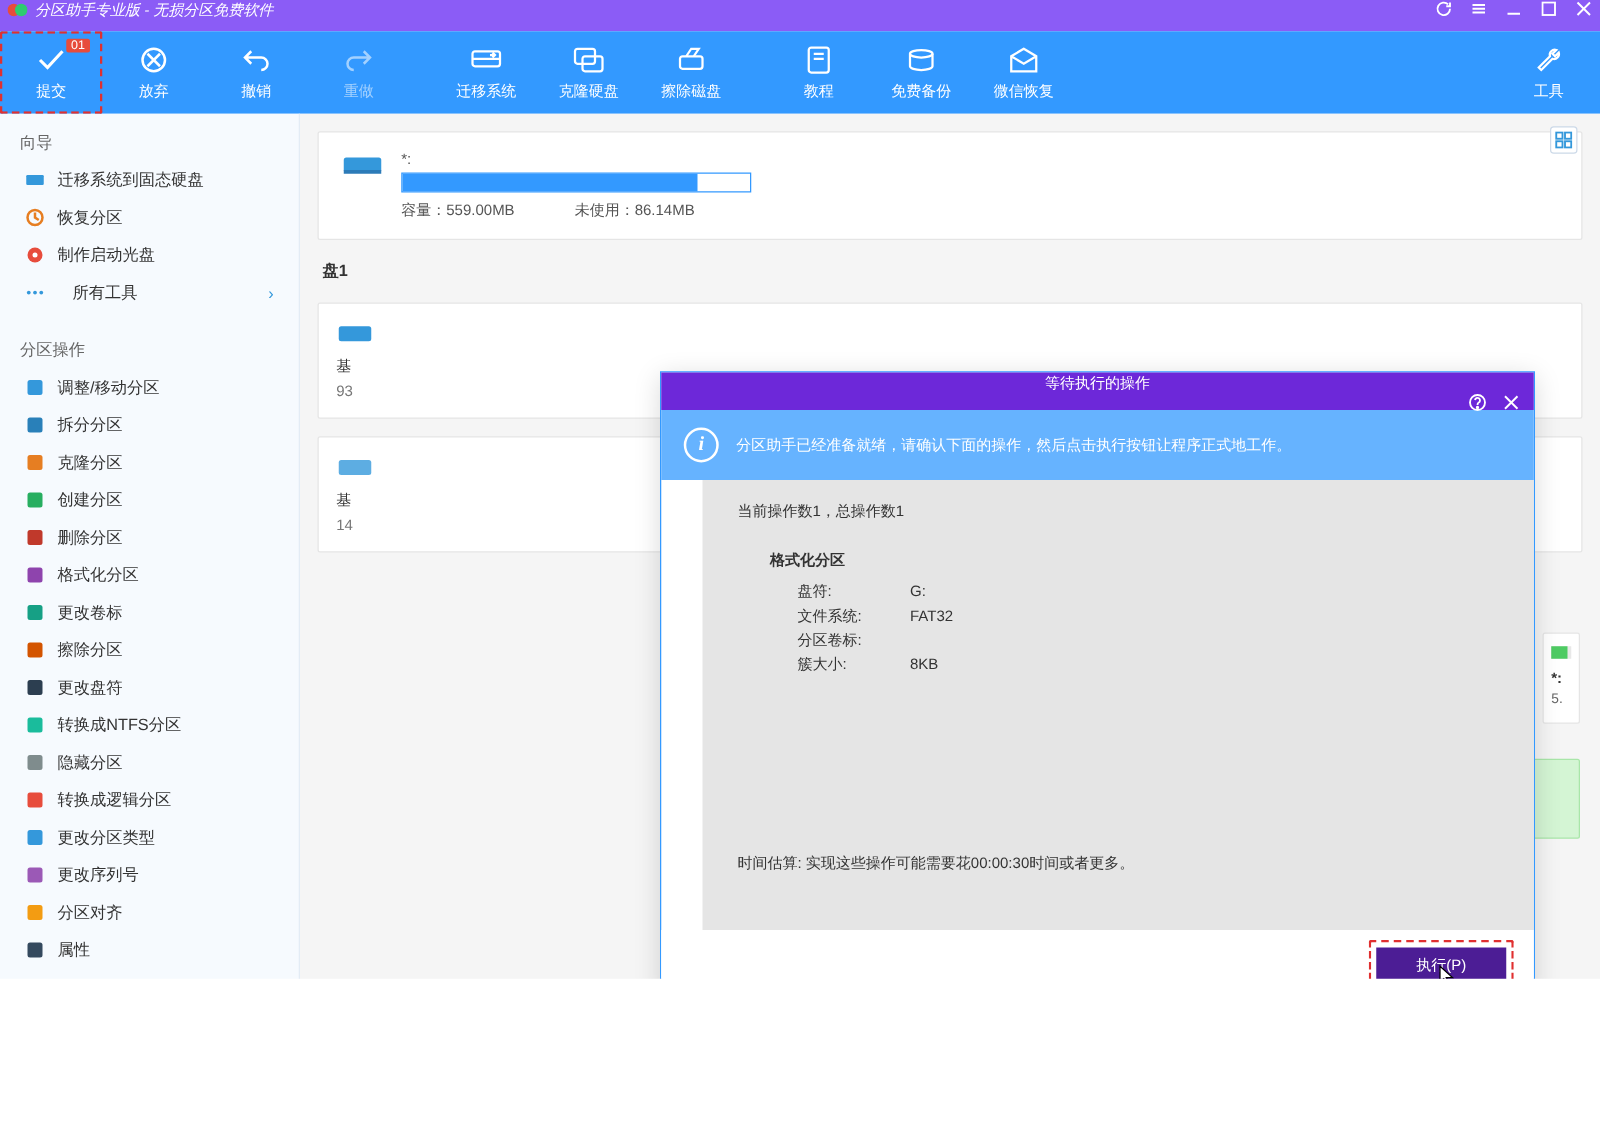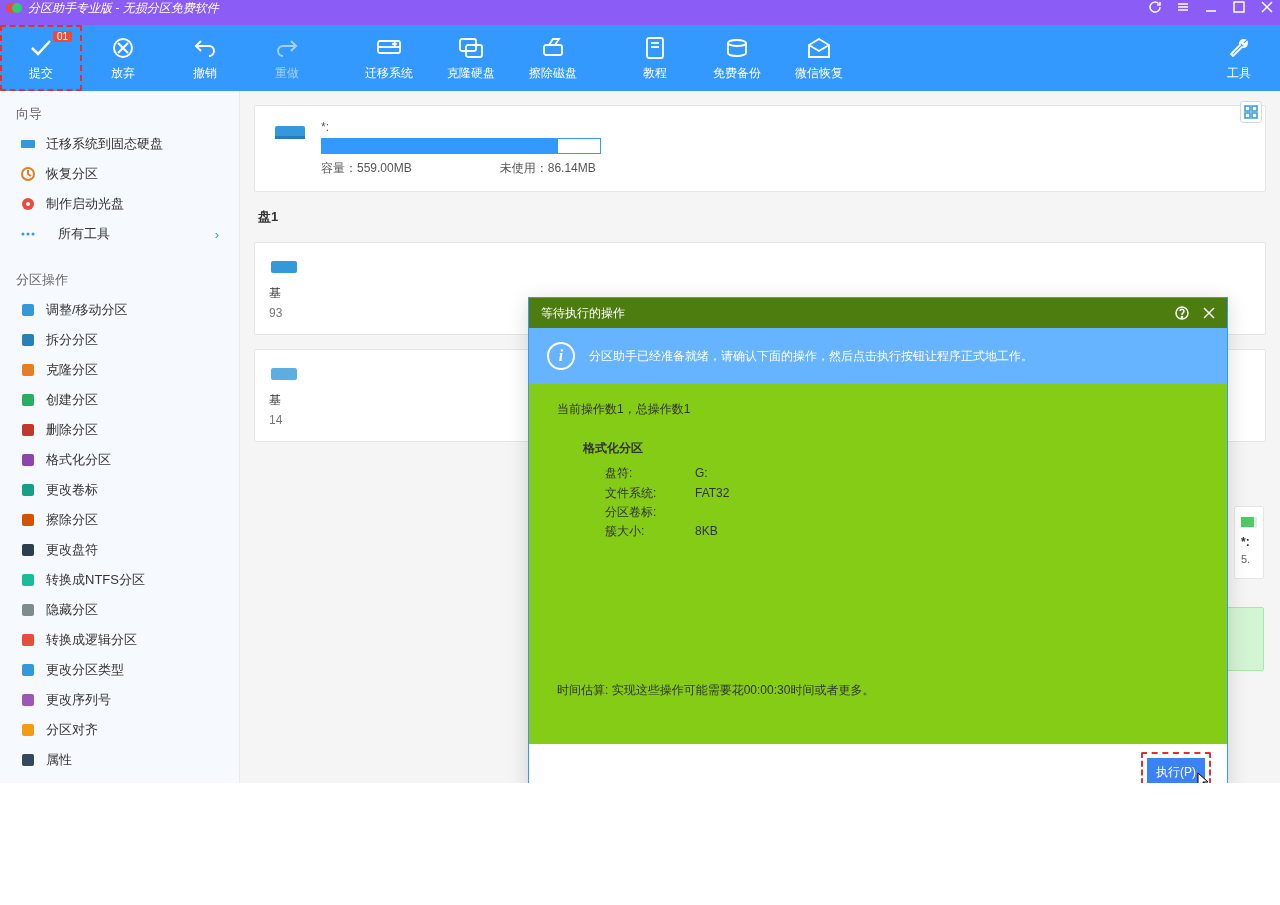--- a/index.html
+++ b/index.html
@@ -30,21 +30,21 @@
 .side-item.all-tools { justify-content: space-between; }
 .side-item.all-tools .chev { color: #3498db; }
 
 .main { flex: 1; background: #f5f5f5; position: relative; overflow: hidden; }
 .panels { padding: 14px; display: flex; flex-direction: column; gap: 14px; }
 .disk-summary { background: #fff; border: 1px solid #e5e5e5; border-radius: 2px; padding: 14px 18px; display: flex; align-items: flex-start; gap: 14px; }
 .disk-summary .disk-ico { width: 34px; height: 20px; margin-top: 2px; }
 .disk-summary .sum-text { font-size: 12px; color: #555; }
 .diskbar { width: 280px; height: 16px; border: 1px solid #3399ff; margin: 4px 0 6px 0; position: relative; background: #fff; }
 .diskbar .fill { height: 100%; width: 85%; background: #3399ff; }
-.sum-row { display: flex; gap: 88px; }
+.sum-row { display: flex; gap: 48px; }
 
 .hdr-row { display: flex; align-items: center; gap: 8px; padding: 2px 4px; font-size: 13px; font-weight: bold; color: #333; }
 
 .disk-panel { background: #fff; border: 1px solid #e5e5e5; border-radius: 2px; padding: 14px; }
 .disk-panel .dp-head { display: flex; align-items: center; gap: 10px; }
 .dp-info { font-size: 12px; color: #333; }
 .dp-sub { color: #777; margin-top: 4px; }
 
 .grid-icon { position: absolute; top: 10px; right: 18px; width: 22px; height: 22px; border: 1px solid #ccd9e8; border-radius: 3px; display: flex; align-items: center; justify-content: center; background: #fff; }
 
@@ -53,35 +53,35 @@
 .pcard .pbar { height: 10px; background: #e8e8e8; position: relative; margin-bottom: 8px; }
 .pcard .pbar .pfill { height: 100%; background: #4ecb63; }
 .pcard.small { width: 30px; padding: 10px 6px; }
 .pcard .pname { font-size: 12px; font-weight: bold; color: #333; }
 .pcard .psub { font-size: 11px; color: #666; margin-top: 4px; }
 
 .green-block { position: absolute; right: 16px; top: 516px; width: 278px; height: 64px; background: #d4f5d4; border: 1px solid #a9e6a9; border-radius: 2px; }
 
 
 .dialog { position: absolute; left: 288px; top: 206px; width: 700px; background: #fff; border: 1px solid #3399ff; box-shadow: 0 4px 20px rgba(0,0,0,0.15); }
-.dlg-title { height: 30px; background: #4d7c0f; display: flex; align-items: center; color: #fff; padding: 0 12px; font-size: 12px; }
+.dlg-title { height: 30px; background: #6d28d9; display: flex; align-items: center; color: #fff; padding: 0 12px; font-size: 12px; flex-direction: column; }
 .dlg-title .dlg-ctrls { margin-left: auto; display: flex; gap: 14px; align-items: center; }
 .dlg-banner { height: 56px; background: #66b3ff; display: flex; align-items: center; color: #fff; padding: 0 18px; gap: 14px; font-size: 12px; }
 .dlg-banner .info-ico { width: 28px; height: 28px; border: 2.5px solid #fff; border-radius: 50%; display: flex; align-items: center; justify-content: center; font-size: 16px; font-weight: bold; font-style: italic; font-family: Georgia, serif; }
-.dlg-body { background: #84cc16; padding: 16px 28px; min-height: 360px; color: #333; font-size: 12px; line-height: 1.6; }
+.dlg-body { background: #e5e5e5; padding: 16px 28px; min-height: 360px; color: #333; font-size: 12px; line-height: 1.6; margin-left: 33px; }
 .op-title { font-weight: bold; margin: 20px 0 6px 26px; }
 .op-table { margin-left: 48px; }
 .op-table .row { display: flex; }
 .op-table .k { width: 90px; color: #333; }
 .op-table .v { color: #333; }
 .dlg-time { margin-top: 140px; color: #333; font-size: 12px; }
 .dlg-footer { height: 56px; display: flex; align-items: center; justify-content: flex-end; padding: 0 22px; background: #fff; }
 .exec-wrap { position: relative; }
 .exec-wrap .dashed { position: absolute; inset: -6px; border: 2px dashed #e03030; border-radius: 2px; }
-.exec-btn { background: #3b82f6; color: #fff; border: none; padding: 6px 9px; font-size: 12px; cursor: pointer; }
+.exec-btn { background: #4c1d95; color: #fff; border: none; padding: 6px 32px; font-size: 12px; cursor: pointer; }
 .cursor { position: absolute; left: 50px; top: 14px; width: 14px; height: 18px; }
 
 svg { display: block; }
 </style>
 </head>
 <body>
 
 <div class="titlebar">
   <span class="logo">
     <svg viewBox="0 0 16 16">

